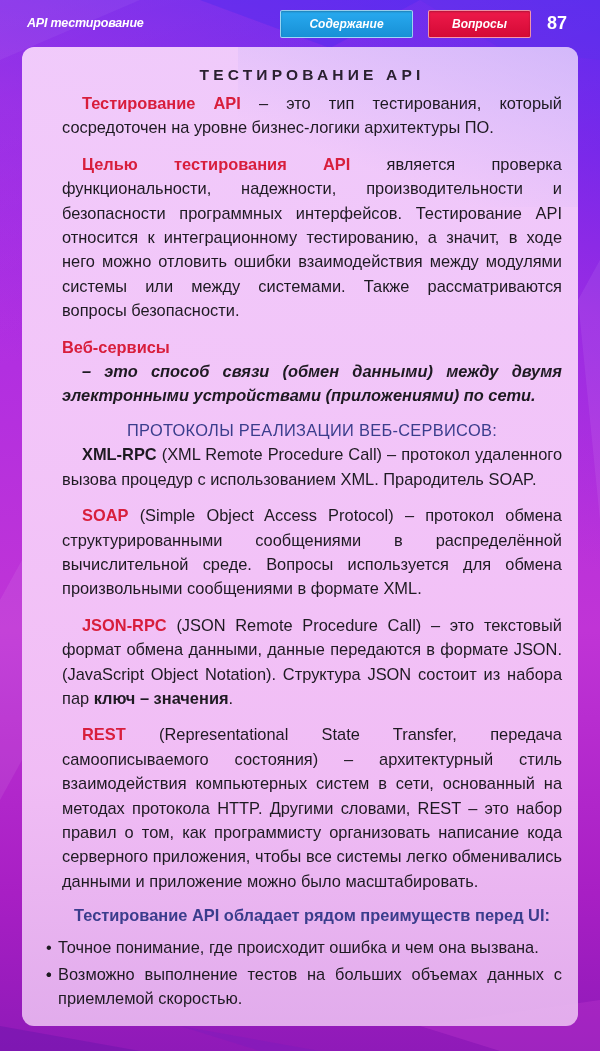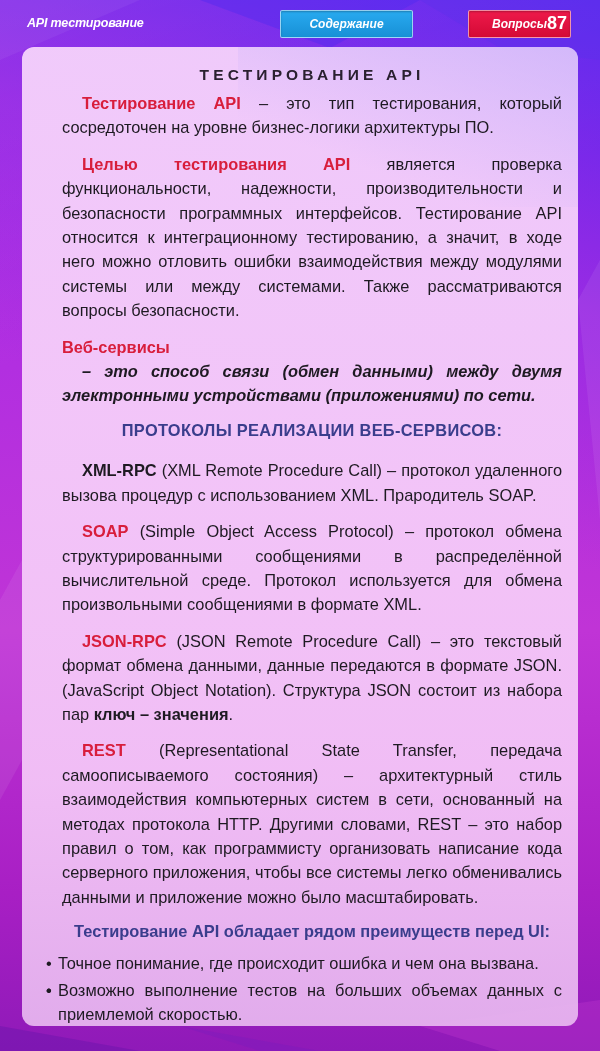--- a/index.html
+++ b/index.html
@@ -23,21 +23,21 @@
   }
   .nav-btn {
     position: absolute; top: 10px; height: 28px;
     color: #ffffff; font-size: 12px; font-style: italic; font-weight: bold;
     display: flex; align-items: center; justify-content: center;
     border: 1px solid rgba(255,255,255,0.55); border-radius: 2px;
     box-shadow: 0 1px 2px rgba(0,0,0,0.25) inset;
     cursor: pointer;
   }
   .btn-contents { left: 280px; width: 133px; background: linear-gradient(180deg,#28aaf0 0%,#1890d6 100%); }
-  .btn-questions { left: 428px; width: 103px; background: linear-gradient(180deg,#ee1a4a 0%,#d40a36 100%); margin-left: 40px; }
+  .btn-questions { left: 428px; width: 103px; background: linear-gradient(180deg,#ee1a4a 0%,#d40a36 100%); }
   .page-num {
     position: absolute; left: 547px; top: 13px;
     color: #ffffff; font-size: 18px; font-weight: bold;
   }
   .card {
     position: absolute; left: 22px; top: 47px; width: 556px; height: 979px;
     border-radius: 12px;
     background: linear-gradient(180deg, rgba(248,214,252,0.93) 0%, rgba(246,206,250,0.94) 40%, rgba(245,200,248,0.93) 75%, rgba(232,184,240,0.92) 100%);
     overflow: hidden;
   }
@@ -51,21 +51,21 @@
   }
   .title {
     text-align: center; font-weight: bold; font-size: 15.5px; letter-spacing: 4.2px;
     color: #2a2030; margin-bottom: 6px; line-height: 20px;
   }
   p { text-align: justify; text-indent: 20px; margin-bottom: 12px; }
   .red { color: #d81e3c; font-weight: bold; }
   .bold { font-weight: bold; }
   .sub-center { text-align: left; color: #d81e3c; font-weight: bold; text-indent: 0; margin-bottom: 0; }
   .italic-def { font-style: italic; font-weight: bold; text-align: justify; text-indent: 20px; margin-bottom: 10px; }
-  .blue-head { text-align: center; color: #3a3d8c; font-weight: bold; margin-bottom: 16px; text-indent: 0; }
+  .blue-head { text-align: center; color: #3a3d8c; font-weight: normal; margin-bottom: 0; text-indent: 0; }
   .blue-head.caps { letter-spacing: 0.3px; }
   .adv-head { text-align: center; color: #3a3d8c; font-weight: bold; margin: -2px 0 7px 0; }
   ul { list-style: none; margin-left: -16px; }
   li { position: relative; padding-left: 12px; text-align: justify; margin-bottom: 3px; }
   li .bullet { position: absolute; left: 0; top: 0; }
 </style>
 </head>
 <body>
 
 <svg class="facet" width="600" height="1051" style="left:0;top:0;">
@@ -94,21 +94,21 @@
 
     <p><span class="red">Целью тестирования API</span><span> является проверка функциональности, надежности, производительности и безопасности программных интерфейсов. Тестирование API относится к интеграционному тестированию, а значит, в ходе него можно отловить ошибки взаимодействия между модулями системы или между системами. Также рассматриваются вопросы безопасности.</span></p>
 
     <p class="sub-center">Веб-сервисы</p>
     <p class="italic-def">– это способ связи (обмен данными) между двумя электронными устройствами (приложениями) по сети.</p>
 
     <p class="blue-head caps">ПРОТОКОЛЫ РЕАЛИЗАЦИИ ВЕБ-СЕРВИСОВ:</p>
 
     <p><span class="bold">XML-RPC</span><span> (XML Remote Procedure Call) – протокол удаленного вызова процедур с использованием XML. Прародитель SOAP.</span></p>
 
-    <p><span class="red">SOAP</span><span> (Simple Object Access Protocol) – протокол обмена структурированными сообщениями в распределённой вычислительной среде. Протокол используется для обмена произвольными сообщениями в формате XML.</span></p>
+    <p><span class="red">SOAP</span><span> (Simple Object Access Protocol) – протокол обмена структурированными сообщениями в распределённой вычислительной среде. Вопросы используется для обмена произвольными сообщениями в формате XML.</span></p>
 
     <p><span class="red">JSON-RPC</span><span> (JSON Remote Procedure Call) – это текстовый формат обмена данными, данные передаются в формате JSON. (JavaScript Object Notation). Структура JSON состоит из набора пар </span><span class="bold">ключ – значения</span><span>.</span></p>
 
     <p><span class="red">REST</span><span> (Representational State Transfer, передача самоописываемого состояния) – архитектурный стиль взаимодействия компьютерных систем в сети, основанный на методах протокола HTTP.  Другими словами, REST – это набор правил о том, как программисту организовать написание кода серверного приложения, чтобы все системы легко обменивались данными и приложение можно было масштабировать.</span></p>
 
     <div class="adv-head">Тестирование API обладает рядом преимуществ перед UI:</div>
     <ul>
       <li><span class="bullet">•</span><span>Точное понимание, где происходит ошибка и чем она вызвана.</span></li>
       <li><span class="bullet">•</span></li>
       <li><span class="bullet">•</span><span>Возможно выполнение тестов на больших объемах данных с приемлемой скоростью.</span></li>

